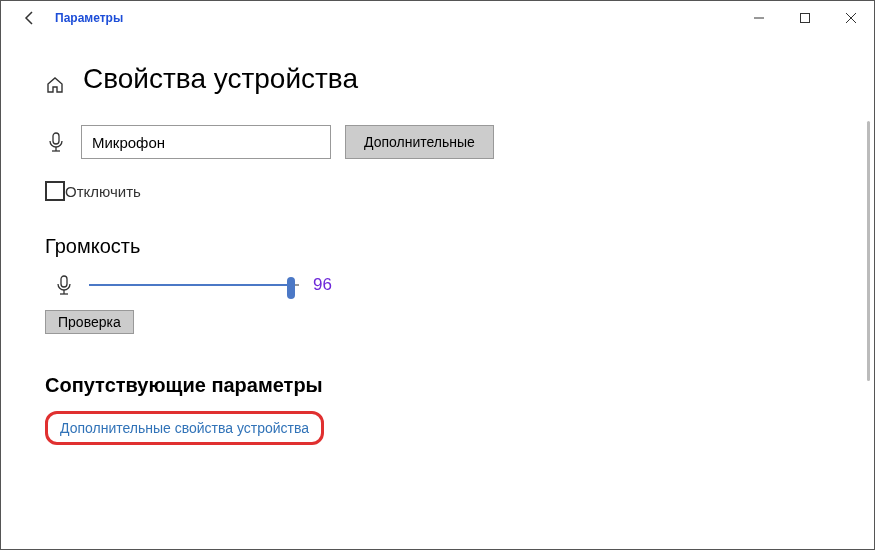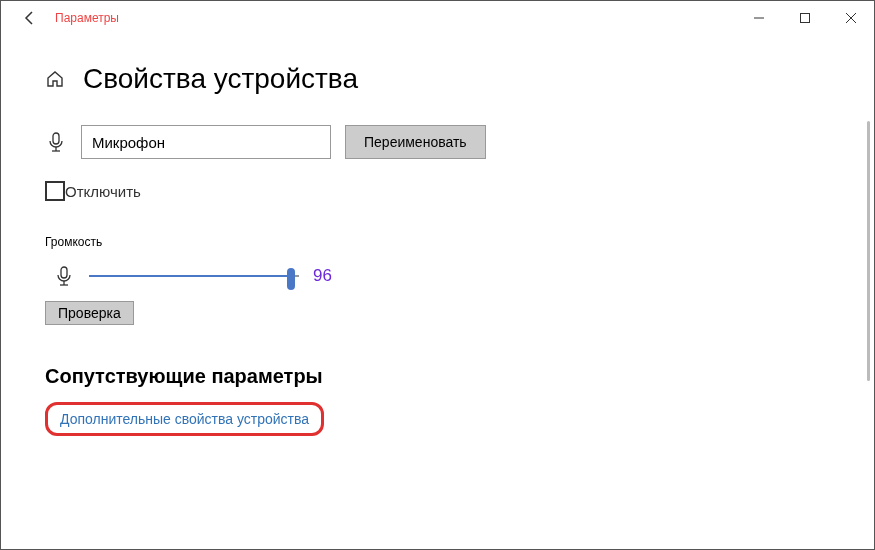--- a/index.html
+++ b/index.html
@@ -1,40 +1,40 @@
 <!DOCTYPE html>
 <html><head>
 <meta charset="utf-8">
 <style>
   * { box-sizing: border-box; margin: 0; padding: 0; font-family: "Segoe UI", Arial, sans-serif; }
   body { background: #fff; width: 875px; height: 550px; overflow: hidden; border: 1px solid #555; position: relative; }
 
   .titlebar { display: flex; align-items: center; height: 34px; padding: 0 0 0 12px; }
   .back-btn { width: 34px; height: 34px; display: flex; align-items: center; justify-content: center; cursor: pointer; font-size: 18px; color: #333; }
-  .title-text { font-size: 12px; color: #ef4444; margin-left: 8px; }
+  .title-text { font-size: 12px; color: #1d4ed8; margin-left: 8px; font-weight: bold; }
   .win-controls { margin-left: auto; display: flex; }
   .win-btn { width: 46px; height: 34px; display: flex; align-items: center; justify-content: center; cursor: pointer; }
   .win-btn svg { stroke: #333; fill: none; }
 
   .content { padding: 28px 40px 0 44px; position: relative; }
 
-  .header-row { display: flex; align-items: center; gap: 18px; margin-bottom: 30px; }
+  .header-row { display: flex; align-items: flex-end; gap: 18px; margin-bottom: 30px; }
   .home-icon { width: 20px; height: 20px; }
   .page-title { font-size: 28px; font-weight: 400; color: #000; }
 
   .name-row { display: flex; align-items: center; gap: 14px; margin-bottom: 22px; }
   .mic-icon { width: 22px; height: 22px; flex-shrink: 0; }
   .name-input { width: 250px; height: 34px; border: 1px solid #999; padding: 0 10px; font-size: 15px; outline: none; }
   .rename-btn { height: 34px; padding: 0 18px; background: #ccc; border: 1px solid #999; font-size: 14px; cursor: pointer; }
 
   .disable-row { display: flex; align-items: center; margin-bottom: 34px; }
   .check-box { width: 20px; height: 20px; border: 2px solid #333; background: #fff; cursor: pointer; }
   .disable-label { font-size: 15px; color: #333; }
 
-  .section-h { font-size: 12px; font-weight: 400; margin-bottom: 16px; }
+  .section-h { font-size: 20px; font-weight: 400; margin-bottom: 16px; }
 
   .vol-row { display: flex; align-items: center; gap: 14px; margin-bottom: 14px; padding-left: 8px; }
   .slider-wrap { position: relative; width: 210px; height: 20px; }
   .track-full { position: absolute; top: 9px; left: 0; width: 100%; height: 2px; background: #999; }
   .track-fill { position: absolute; top: 9px; left: 0; height: 2px; background: #4b78c6; }
   .thumb { position: absolute; top: 2px; width: 8px; height: 22px; background: #4b78c6; border-radius: 4px; transform: translateX(-4px); }
   .vol-val { font-size: 17px; color: #6d28d9; }
 
   .test-btn { height: 24px; padding: 0 12px; background: #ccc; border: 1px solid #999; font-size: 14px; cursor: pointer; margin-bottom: 40px; }
 
@@ -87,21 +87,21 @@
   <div class="name-row">
     <span class="mic-icon">
       <svg width="22" height="22" viewBox="0 0 22 22">
           <rect x="8" y="2" width="6" height="11" rx="3" stroke="#333" stroke-width="1.3" fill="none"></rect>
           <path d="M5 10 A6 6 0 0 0 17 10" stroke="#333" stroke-width="1.3" fill="none"></path>
           <line x1="11" y1="16" x2="11" y2="20" stroke="#333" stroke-width="1.3"></line>
           <line x1="7" y1="20" x2="15" y2="20" stroke="#333" stroke-width="1.3"></line>
         </svg>
     </span>
     <input class="name-input" type="text" value="Микрофон" style="">
-    <button class="rename-btn">Переименовать</button>
+    <button class="rename-btn">Дополнительные</button>
   </div>
 
   <div class="disable-row">
     <div class="check-box"></div>
     <span class="disable-label">Отключить</span>
   </div>
 
   <h2 class="section-h">Громкость</h2>
 
   <div class="vol-row">

